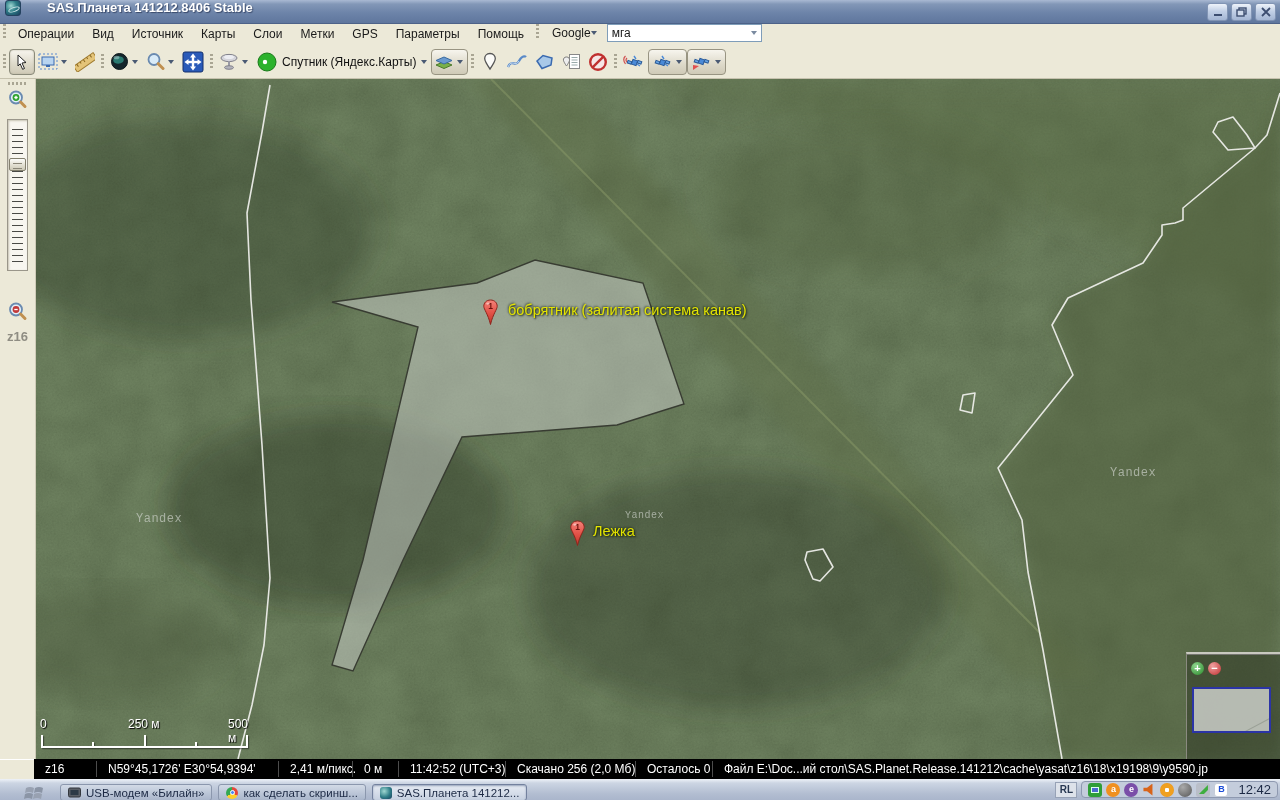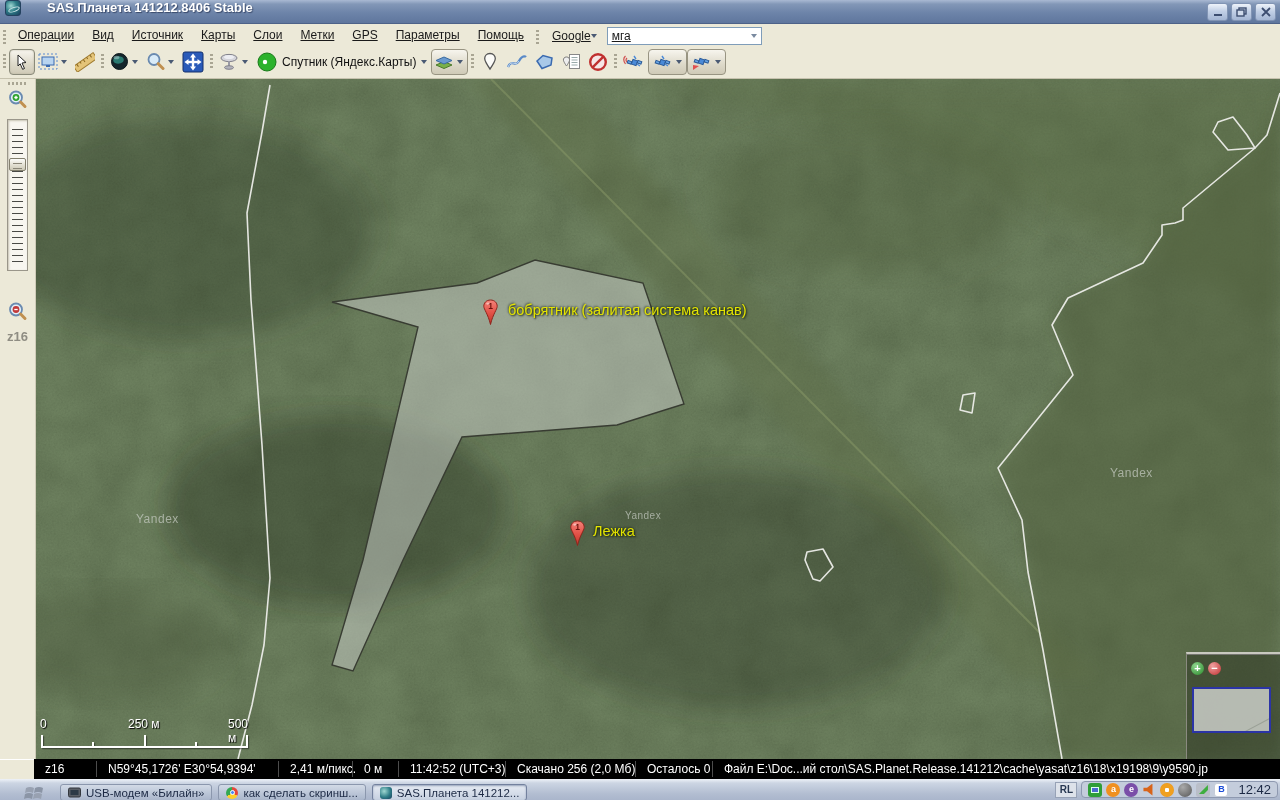--- a/index.html
+++ b/index.html
@@ -18,21 +18,21 @@
     border:1px solid #cfe6ea;border-radius:50%;transform:rotate(-20deg);}
   .title-text{color:#fff;font-weight:bold;font-size:13px;text-shadow:1px 1px 1px #39496a;}
   .winbtns{position:absolute;right:4px;top:3px;display:flex;gap:3px;}
   .winbtn{width:21px;height:18px;border-radius:3px;border:1px solid #8194b4;
     background:linear-gradient(180deg,#eef3fa 0%,#c2d0e6 45%,#a4b6d4 100%);
     display:flex;align-items:center;justify-content:center;}
   .winbtn svg{display:block;}
 
   
   .menubar{position:absolute;left:0;top:24px;width:1280px;height:21px;background:#ece9d8;
-    display:flex;align-items:flex-end;font-size:12px;color:#1a1a1a;text-decoration:underline;}
+    display:flex;align-items:flex-start;font-size:12px;color:#1a1a1a;}
   .gripper{width:3px;height:15px;margin:0 3px;
     background:repeating-linear-gradient(to bottom,#a9a593 0 2px,#ece9d8 2px 4px);}
   .menu-item{padding:3px 9px;cursor:default;}
   .engine-btn{display:flex;align-items:center;padding:2px 6px;margin-left:4px;}
   .dd{width:0;height:0;border-left:3px solid transparent;border-right:3px solid transparent;
     border-top:4px solid #4a5a74;display:inline-block;}
   .searchbox{width:155px;height:18px;background:#fff;border:1px solid #7f9db9;
     margin-left:4px;display:flex;align-items:center;justify-content:space-between;
     padding:0 4px;font-size:12px;}
 
@@ -62,21 +62,21 @@
   .slider-handle{position:absolute;left:1px;top:38px;width:17px;height:13px;
     background:linear-gradient(180deg,#fdfdfb 0%,#e2dfd2 55%,#cdc9b7 100%);
     border:1px solid #84806f;border-radius:2px;}
   .slider-handle::after{content:"";position:absolute;left:3px;right:3px;top:4px;height:4px;
     border-top:1px solid #8a8678;border-bottom:1px solid #8a8678;}
   .zlabel{position:absolute;left:7px;top:250px;font-size:13px;font-weight:bold;color:#8f8d83;}
 
   
   .map{position:absolute;left:36px;top:79px;width:1244px;height:680px;overflow:hidden;background:#242e1d;}
   .map svg.mapsvg{position:absolute;left:0;top:0;}
-  .wm{position:absolute;color:rgba(205,210,202,0.68);font-size:12px;letter-spacing:.5px;}
+  .wm{position:absolute;color:rgba(205,210,202,0.68);font-size:12px;letter-spacing:.5px;font-family:Liberation Mono, monospace;}
   .marker{position:absolute;width:17px;height:27px;}
   .mlabel{position:absolute;font-size:14.5px;color:#e3e300;white-space:nowrap;
     text-shadow:1px 1px 2px rgba(15,25,8,.95),-1px -1px 2px rgba(15,25,8,.55);}
   .scalebar{position:absolute;left:4px;top:638px;width:214px;height:38px;color:#fff;font-size:12px;}
   .scalebar .lb{position:absolute;top:0;text-shadow:1px 1px 1px #000;}
   .minimap{position:absolute;right:0;top:573px;width:94px;height:107px;
     border-left:1px solid #8a8a80;border-top:3px ridge #c9c9c0;background:rgba(26,32,20,.35);}
   .mm-btn{position:absolute;top:7px;width:13px;height:13px;border-radius:50%;
     display:flex;align-items:center;justify-content:center;color:#fff;font-size:11px;font-weight:bold;line-height:1;}
   .mm-view{position:absolute;left:5px;top:32px;width:79px;height:46px;

